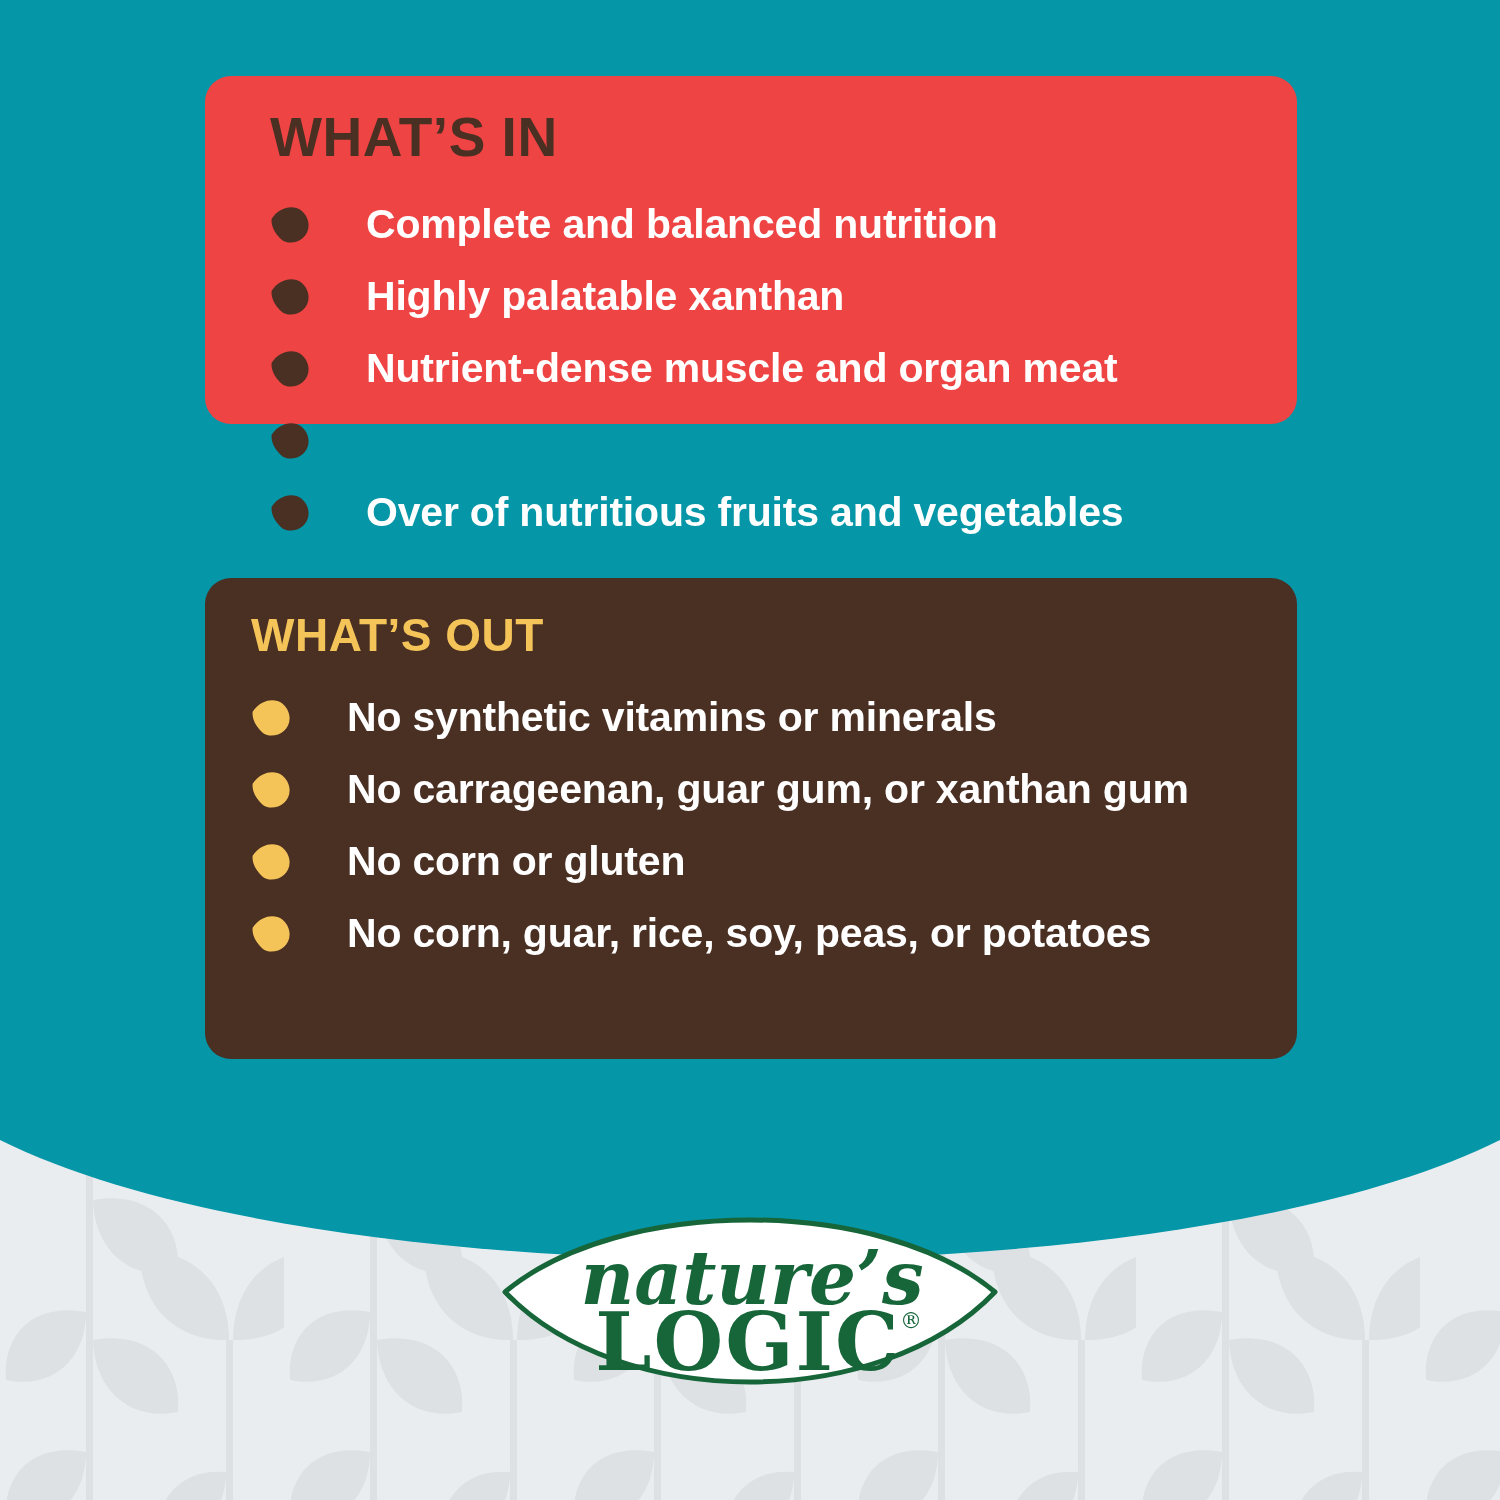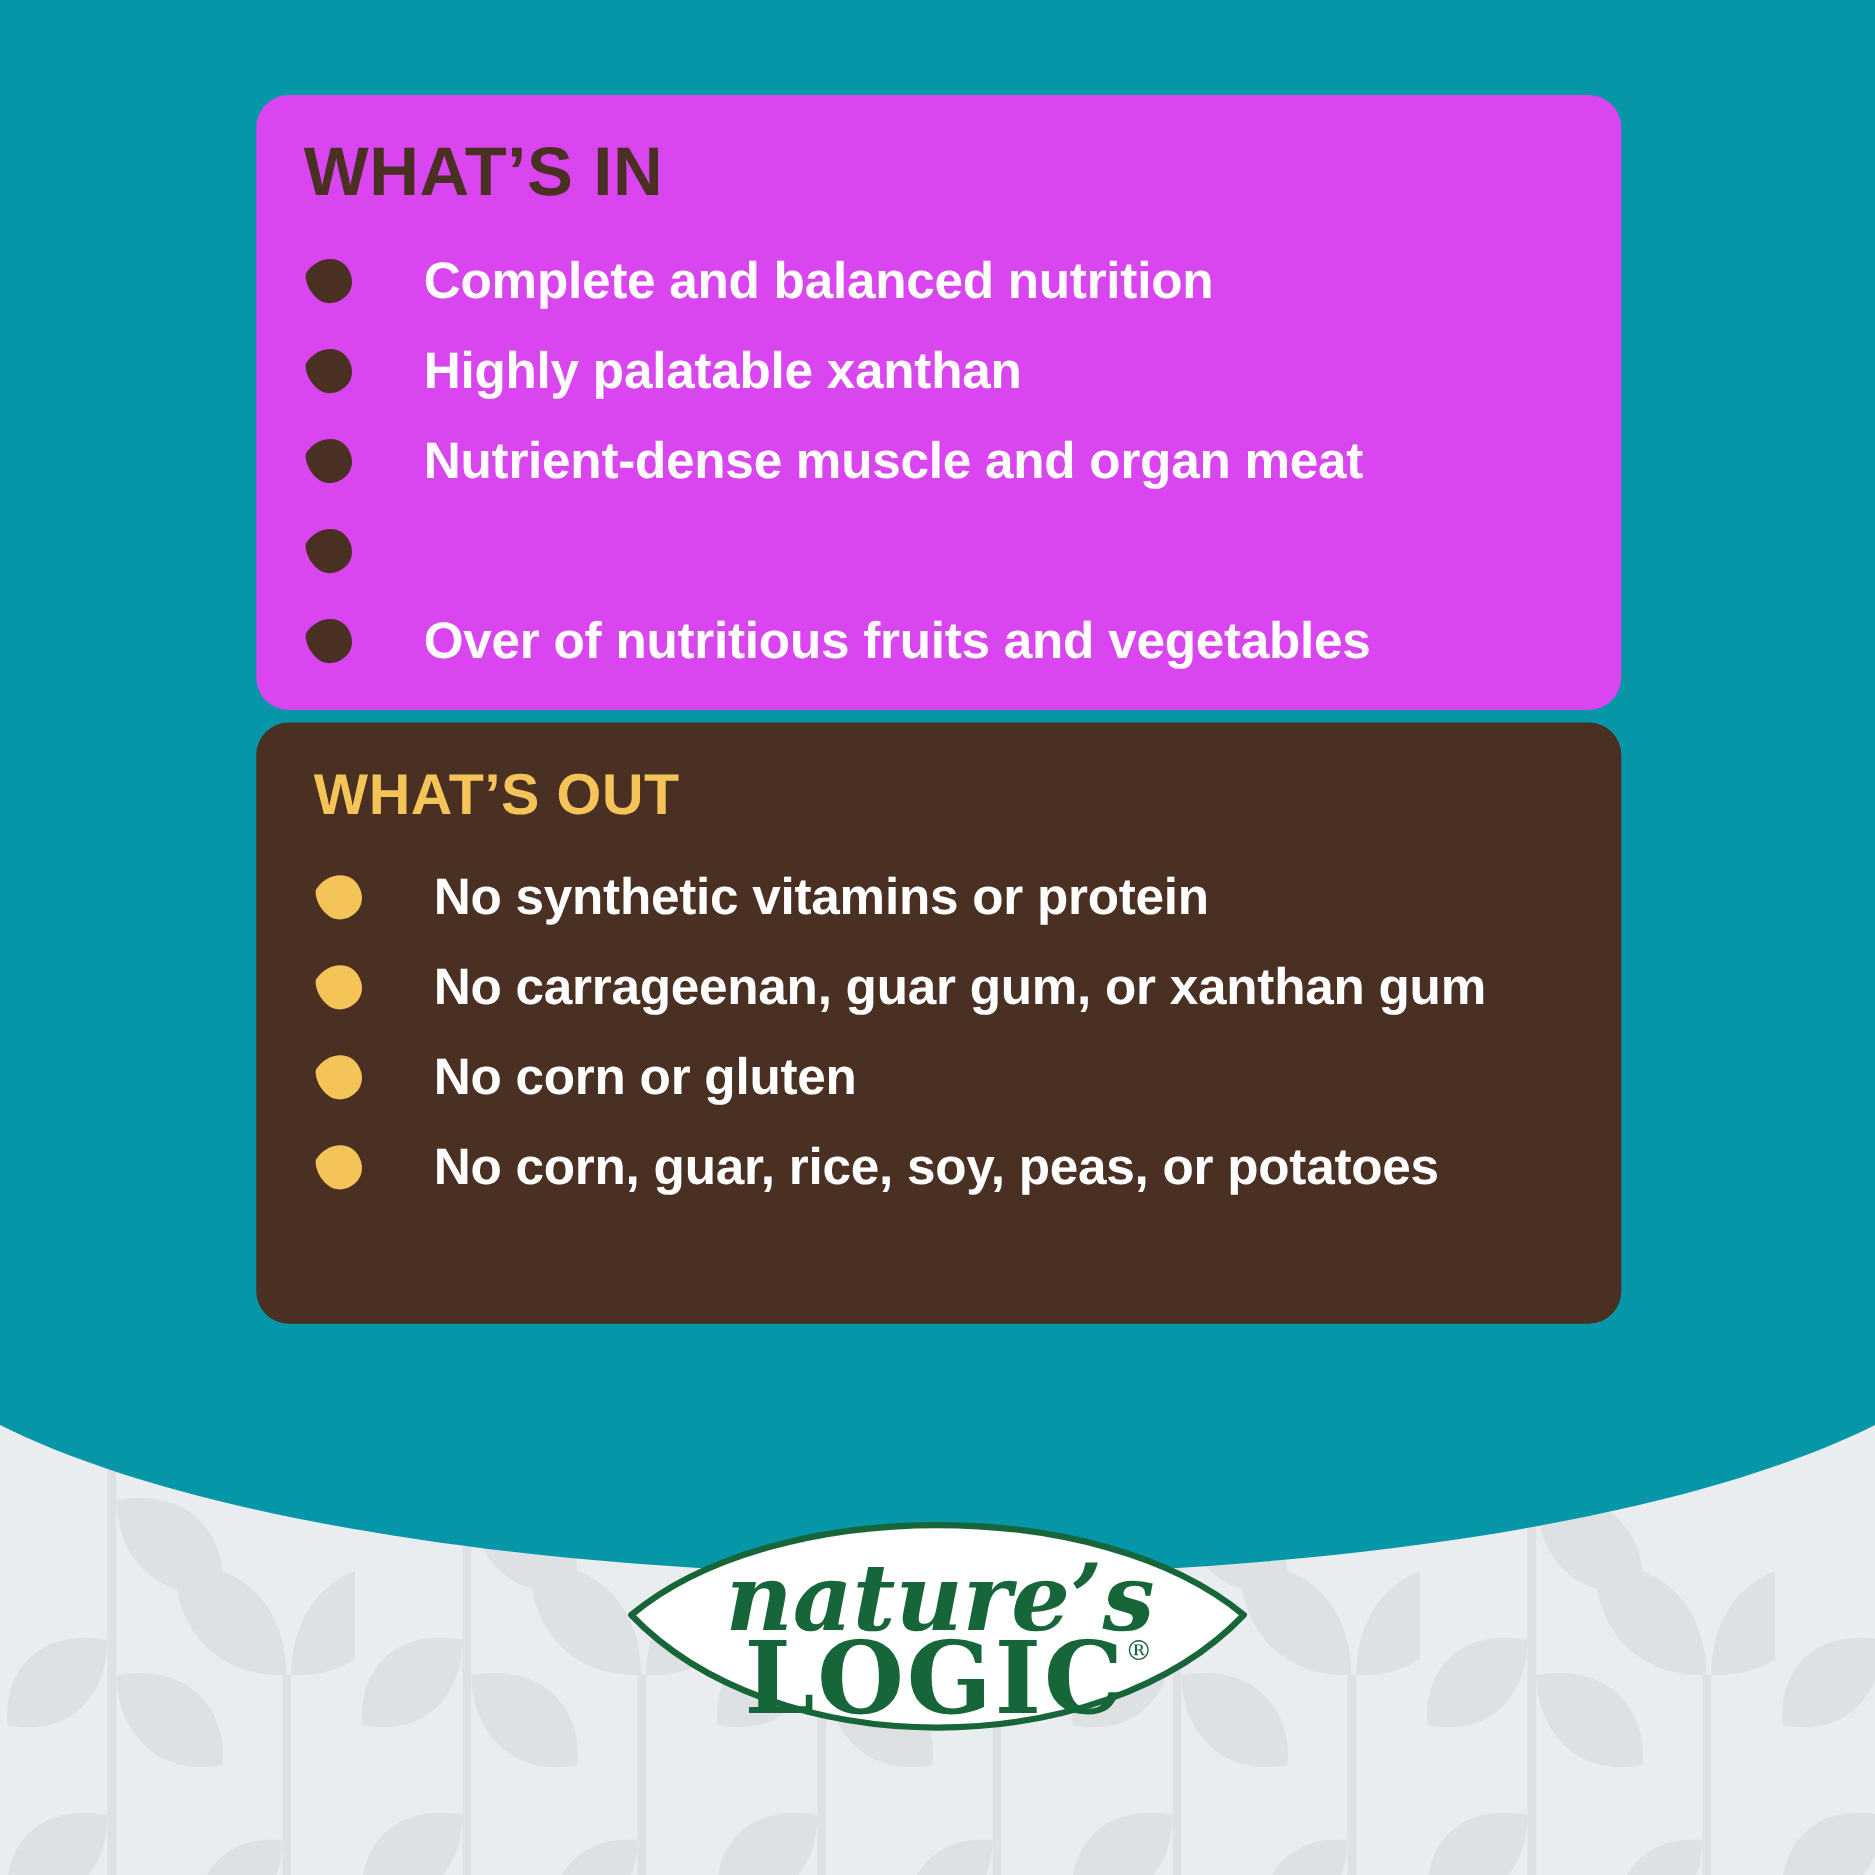--- a/index.html
+++ b/index.html
@@ -15,23 +15,23 @@
   .bg-svg{position:absolute;left:0;top:0;width:1500px;height:1500px;}
 
   
   .card{
     position:absolute;
     left:205px;width:1092px;
     border-radius:26px;
     box-sizing:border-box;
   }
   #card-in{
-    top:76px;height:492px;
-    background:#d946ef;
-    padding:34px 40px 0 38px;
+    top:76px;height:348px;
+    background:#ef4444;
+    padding:34px 40px 0 65px;
   }
   #card-out{
     top:578px;height:481px;
     background:#4a2f23;
     padding:34px 40px 0 46px;
   }
 
   .card-title{
     font-weight:bold;
     letter-spacing:0.5px;
@@ -173,21 +173,21 @@
   <section class="card" id="card-out">
     <h2 class="card-title" id="title-out">WHAT’S OUT</h2>
 
     <ul class="bullets">
       <li class="bullet">
         <span class="leaf">
           <svg viewBox="0 0 42 42" xmlns="http://www.w3.org/2000/svg">
             <path d="M5 9 C20 -2 40 6 38 24 C36 42 12 44 6 31 C2 23 2 14 5 9 Z" fill="#f5c459" transform="rotate(-22 21 21)"></path>
           </svg>
         </span>
-        <span class="bullet-text">No synthetic vitamins or protein</span>
+        <span class="bullet-text">No synthetic vitamins or minerals</span>
       </li>
       <li class="bullet">
         <span class="leaf">
           <svg viewBox="0 0 42 42" xmlns="http://www.w3.org/2000/svg">
             <path d="M5 9 C20 -2 40 6 38 24 C36 42 12 44 6 31 C2 23 2 14 5 9 Z" fill="#f5c459" transform="rotate(-22 21 21)"></path>
           </svg>
         </span>
         <span class="bullet-text">No carrageenan, guar gum, or xanthan gum</span>
       </li>
       <li class="bullet">

